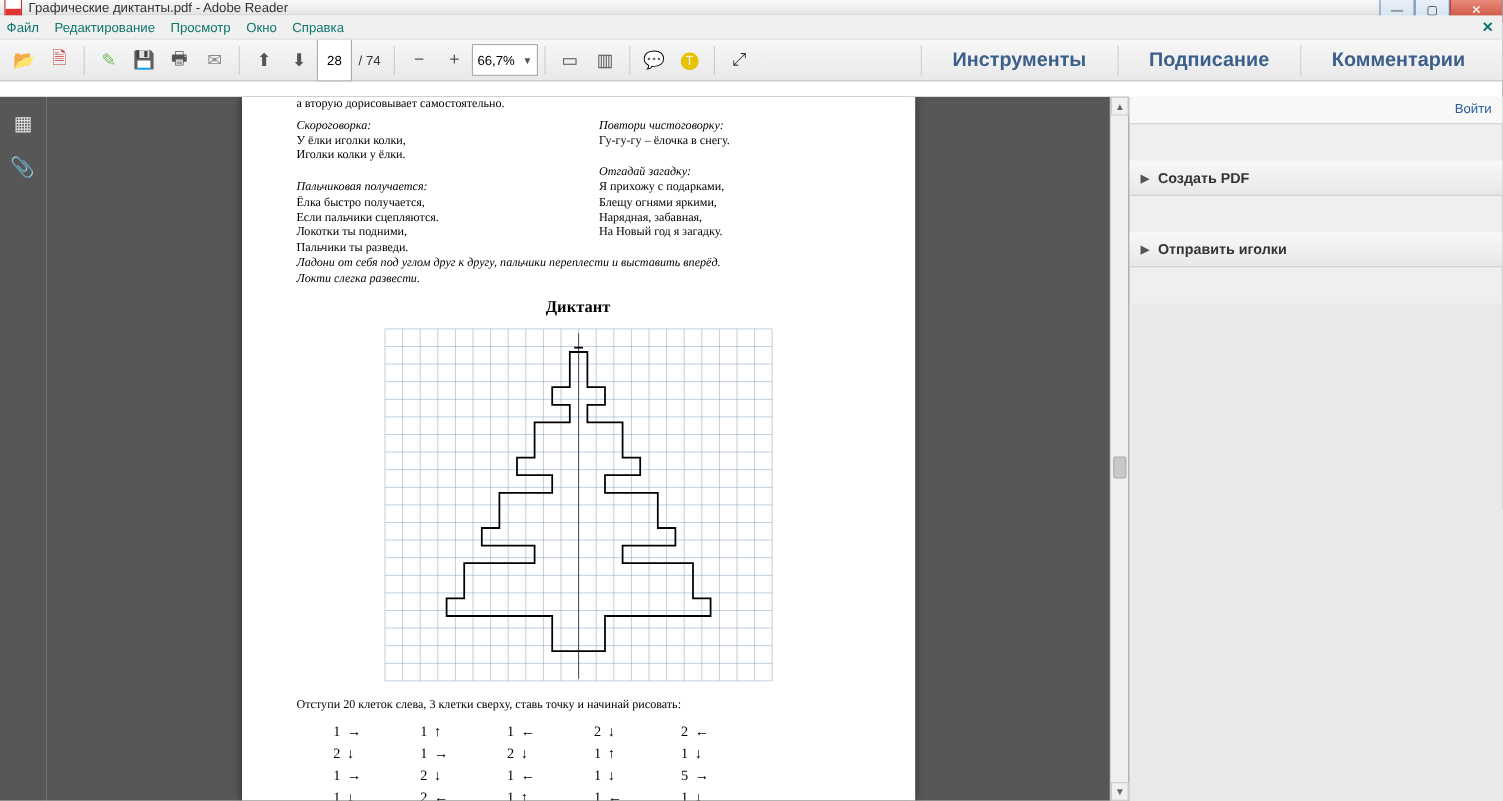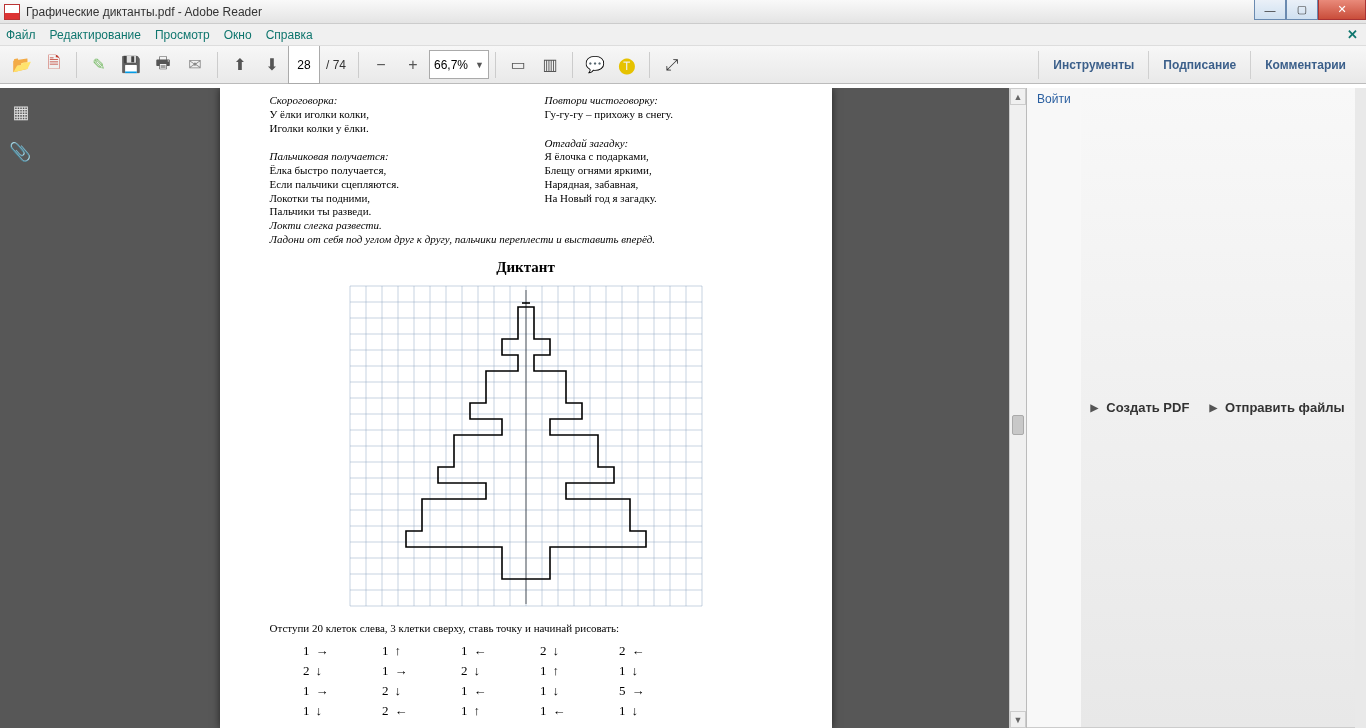--- a/index.html
+++ b/index.html
@@ -7,21 +7,21 @@
     font-family: "Segoe UI", Tahoma, sans-serif;
     font-size: 12px;
     background: #fff;
     width: 1366px;
     height: 728px;
     overflow: hidden;
     position: relative;
   }
   
   .titlebar {
-    height: 24px;
+    height: 14px;
     background: linear-gradient(to bottom, #f9f9f9, #e4e4e4);
     border-bottom: 1px solid #ccc;
     display: flex;
     align-items: center;
     padding: 0 4px;
     position: relative;
   }
   .titlebar .pdf-icon {
     width: 16px; height: 16px; margin-right: 6px;
     background: linear-gradient(#fff,#fff);
@@ -83,22 +83,22 @@
   }
   .page-total{ margin: 0 6px; color:#333; font-size:12px;}
   .zoom-select{
     height:29px; border:1px solid #aaa; background:#fff; padding:12px 4px;
     font-size:12px; display:flex; align-items:center; min-width:60px;
     justify-content:space-between;
   }
   .zoom-select .caret{ font-size:9px; color:#555; margin-left:4px;}
   .toolbar .spacer{ flex:1; }
   .tool-tab {
-    padding: 0 14px; height:28px; display:flex; align-items:center;
-    color:#3b5f8a; font-size:12px; font-weight:600; border-left:1px solid #d0d0d0;
+    padding: 0 28px; height:28px; display:flex; align-items:center;
+    color:#3b5f8a; font-size:18px; font-weight:600; border-left:1px solid #d0d0d0;
   }
   
   .main {
     position:absolute; top:88px; bottom:0; left:0; right:0;
     display:flex;
   }
   .left-sidebar{
     width:42px; background:#575757;
     display:flex; flex-direction:column; align-items:center; padding-top:10px;
   }
@@ -151,21 +151,21 @@
   .vscroll .track{ position:absolute; top:17px; bottom:17px; left:0; right:0;}
   .vscroll .thumb{
     position:absolute; left:2px; right:2px; top:310px; height:20px;
     background:#c8c8c8; border:1px solid #aaa; border-radius:2px;
   }
   .vscroll .arrow-btn.bottom{ position:absolute; bottom:0; left:0; right:0;}
 
   
   .right-panel{
     width:340px; background:#efefef; border-left:1px solid #bbb;
-    display:flex; flex-direction:row;
+    display:flex; flex-direction:column;gap:33px;
   }
   .right-panel .login{
     text-align:right; color:#2a5fa0; font-size:12px; padding:4px 10px 6px;
     border-bottom:1px solid #ccc; background:#f8f8f8;
   }
   .accordion-item{
     border-bottom:1px solid #ccc;
     background:linear-gradient(#f8f8f8,#e8e8e8);
     padding:8px 10px; display:flex; align-items:center; gap:8px;
     font-size:13px; font-weight:600; color:#333;
@@ -250,46 +250,47 @@
 <div class="main">
 
   <div class="left-sidebar">
     <div class="lsbtn">▦</div>
     <div class="lsbtn">📎</div>
   </div>
 
   <div class="doc-area-wrap">
     <div class="doc-scroll">
       <div class="page">
+        <p>а вторую дорисовывает самостоятельно.</p>
 
         <div class="two-col">
           <div>
             <p class="em">Скороговорка:</p>
             <p>У ёлки иголки колки,</p>
             <p>Иголки колки у ёлки.</p>
             <br>
             <p class="em">Пальчиковая получается:</p>
             <p>Ёлка быстро получается,</p>
             <p>Если пальчики сцепляются.</p>
             <p>Локотки ты подними,</p>
             <p>Пальчики ты разведи.</p>
           </div>
           <div>
             <p class="em">Повтори чистоговорку:</p>
-            <p>Гу-гу-гу – прихожу в снегу.</p>
+            <p>Гу-гу-гу – ёлочка в снегу.</p>
             <br>
             <p class="em">Отгадай загадку:</p>
-            <p>Я ёлочка с подарками,</p>
+            <p>Я прихожу с подарками,</p>
             <p>Блещу огнями яркими,</p>
             <p>Нарядная, забавная,</p>
             <p>На Новый год я загадку.</p>
           </div>
         </div>
+        <p class="em">Ладони от себя под углом друг к другу, пальчики переплести и выставить вперёд.</p>
         <p class="em">Локти слегка развести.</p>
-        <p class="em">Ладони от себя под углом друг к другу, пальчики переплести и выставить вперёд.</p>
 
         <div class="diktant-title">Диктант</div>
 
         <svg class="grid-svg" width="360" height="330" viewBox="0 0 360 330">
 
           <g>
             
             
           </g>
           <g id="gridg">
@@ -466,17 +467,17 @@
   </div>
 
   <div class="right-panel">
     <div class="login">Войти</div>
     <div class="accordion-item">
       <span class="tri">▶</span>
       <span>Создать PDF</span>
     </div>
     <div class="accordion-item">
       <span class="tri">▶</span>
-      <span>Отправить файлы</span>
+      <span>Отправить иголки</span>
     </div>
     <div class="panel-body"></div>
   </div>
 </div>
 
 </body></html>

